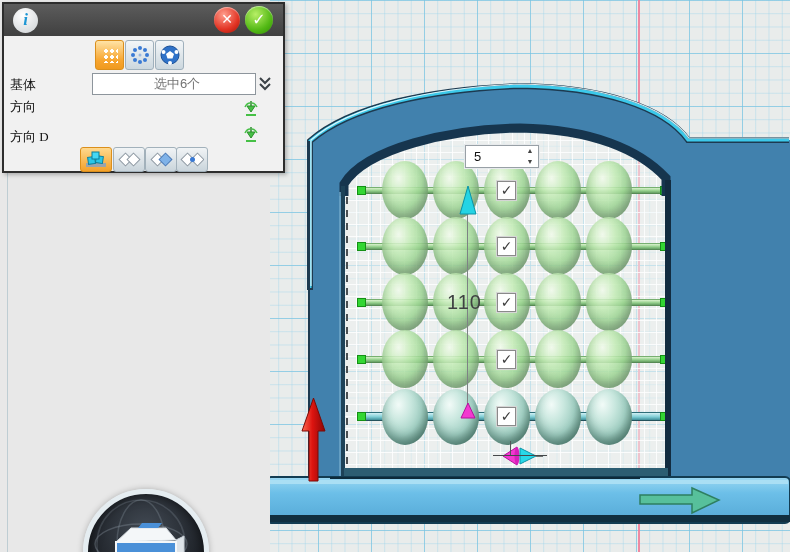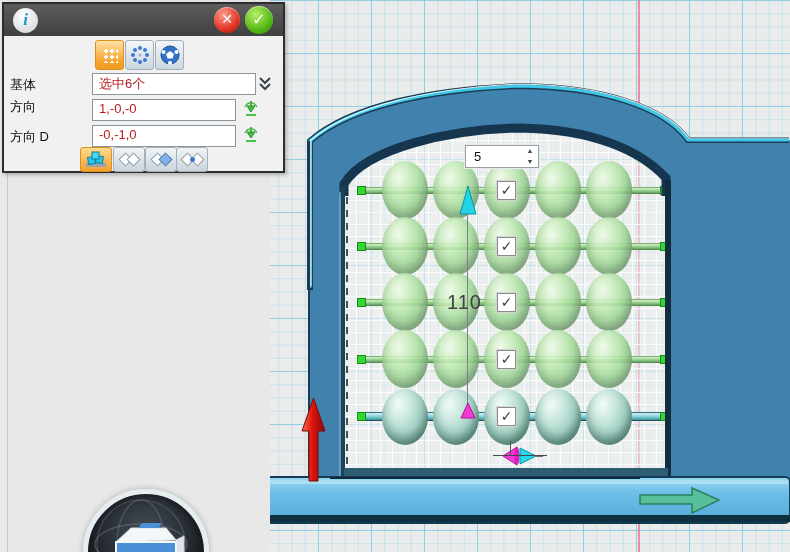--- a/index.html
+++ b/index.html
@@ -53,22 +53,22 @@
   #info-icon{left:9px;top:4px;width:25px;height:25px;background:radial-gradient(circle at 40% 30%,#ffffff,#d9dcde 75%,#b9bec2);
     color:#1f97d4;font-weight:bold;font-size:17px;line-height:24px;font-family:"Liberation Serif",serif;font-style:italic;}
   #close-btn{left:210px;top:3px;width:26px;height:26px;background:radial-gradient(circle at 38% 30%,#ff9d8c,#e23424 60%,#a01205);
     color:#fff;font-size:14px;font-weight:bold;line-height:25px;box-shadow:inset 0 1px 1px rgba(255,255,255,.5);}
   #ok-btn{left:241px;top:2px;width:28px;height:28px;background:radial-gradient(circle at 38% 30%,#b8ef66,#53b915 60%,#2e8a04);
     color:#fff;font-size:16px;font-weight:bold;line-height:27px;box-shadow:inset 0 1px 1px rgba(255,255,255,.5);}
   .tab-btn{position:absolute;width:27px;height:28px;border-radius:3px;border:1px solid #9fb0bc;
     background:linear-gradient(#f3f6f8,#ccd7de);display:flex;align-items:center;justify-content:center;cursor:pointer;}
   .tab-btn.sel{border:1px solid #db8f1c;background:linear-gradient(#ffe3a6,#f7a52f 70%,#f09a1f);}
   .dots9{width:16px;height:16px;background-image:radial-gradient(circle,#fff 1.8px,transparent 2px);background-size:6px 6px;background-position:1px 1px;}
-  .field-label{position:absolute;left:6px;font-size:13px;color:#101010;line-height:21px;}
-  .field-input{position:absolute;height:19px;background:#fff;border:1px solid #8d959c;font-size:13px;color:#b91c1c;padding:1px 0 0 6px;}
+  .field-label{position:absolute;left:6px;font-size:13px;color:#101010;line-height:21px;font-family:Liberation Serif, serif;}
+  .field-input{position:absolute;height:19px;background:#fff;border:1px solid #8d959c;font-size:13px;color:#737373;padding:1px 0 0 6px;text-align:center;}
   .btm-btn{position:absolute;width:30px;height:23px;border-radius:3px;border:1px solid #a2b1bb;top:143px;
     background:linear-gradient(#f1f4f6,#c9d4db);display:flex;align-items:center;justify-content:center;cursor:pointer;}
   .btm-btn.sel{border:1px solid #db8f1c;background:linear-gradient(#ffd98e,#f3a12a);}
   
   #nav-ball{left:83px;top:489px;width:116px;height:116px;border-radius:50%;
     background:radial-gradient(circle at 50% 32%, #434b55 0%, #272c33 45%, #101317 85%);
     border:5px solid #e5edf1;box-shadow:0 0 6px rgba(0,0,0,.25), inset 0 0 12px rgba(0,0,0,.6);overflow:hidden;}
 </style>
 </head>
 <body>
@@ -249,29 +249,27 @@
     </div>
 
     <div class="field-label" style="top:70px">基体</div>
     <div class="field-input" style="left:88px;top:69px;width:156px">选中6个</div>
     <svg class="abs" style="left:252px;top:71px" width="18" height="18">
       <polyline points="4,3 9,8 14,3" fill="none" stroke="#3c4247" stroke-width="2"></polyline>
       <polyline points="4,9 9,14 14,9" fill="none" stroke="#3c4247" stroke-width="2"></polyline>
     </svg>
 
     <div class="field-label" style="top:92px">方向</div>
-    <div class="field-input" style="left:88px;top:95px;width:136px">1,-0,-0</div>
     <svg class="abs" style="left:238px;top:95px" width="18" height="20">
       <polygon points="9,2 9,7 5,7 9,13 13,7 9,7" fill="#46c046" stroke="#2a8f2a"></polygon>
       <path d="M3,8 Q5,4 8,4 M15,8 Q13,4 10,4" fill="none" stroke="#46c046" stroke-width="1.5"></path>
       <line x1="4" y1="16" x2="14" y2="16" stroke="#46c046" stroke-width="2"></line>
     </svg>
 
     <div class="field-label" style="top:122px">方向 D</div>
-    <div class="field-input" style="left:88px;top:121px;width:136px">-0,-1,0</div>
     <svg class="abs" style="left:238px;top:121px" width="18" height="20">
       <polygon points="9,2 9,7 5,7 9,13 13,7 9,7" fill="#46c046" stroke="#2a8f2a"></polygon>
       <path d="M3,8 Q5,4 8,4 M15,8 Q13,4 10,4" fill="none" stroke="#46c046" stroke-width="1.5"></path>
       <line x1="4" y1="16" x2="14" y2="16" stroke="#46c046" stroke-width="2"></line>
     </svg>
 
     <div class="btm-btn sel" style="left:76px">
       <svg width="24" height="18">
         <rect x="2" y="12" width="20" height="4" fill="#9aa4ac"></rect>
         <rect x="4" y="6" width="7" height="7" fill="#29c7e8" stroke="#0d7f9a" transform="rotate(-8 7 9)"></rect>

